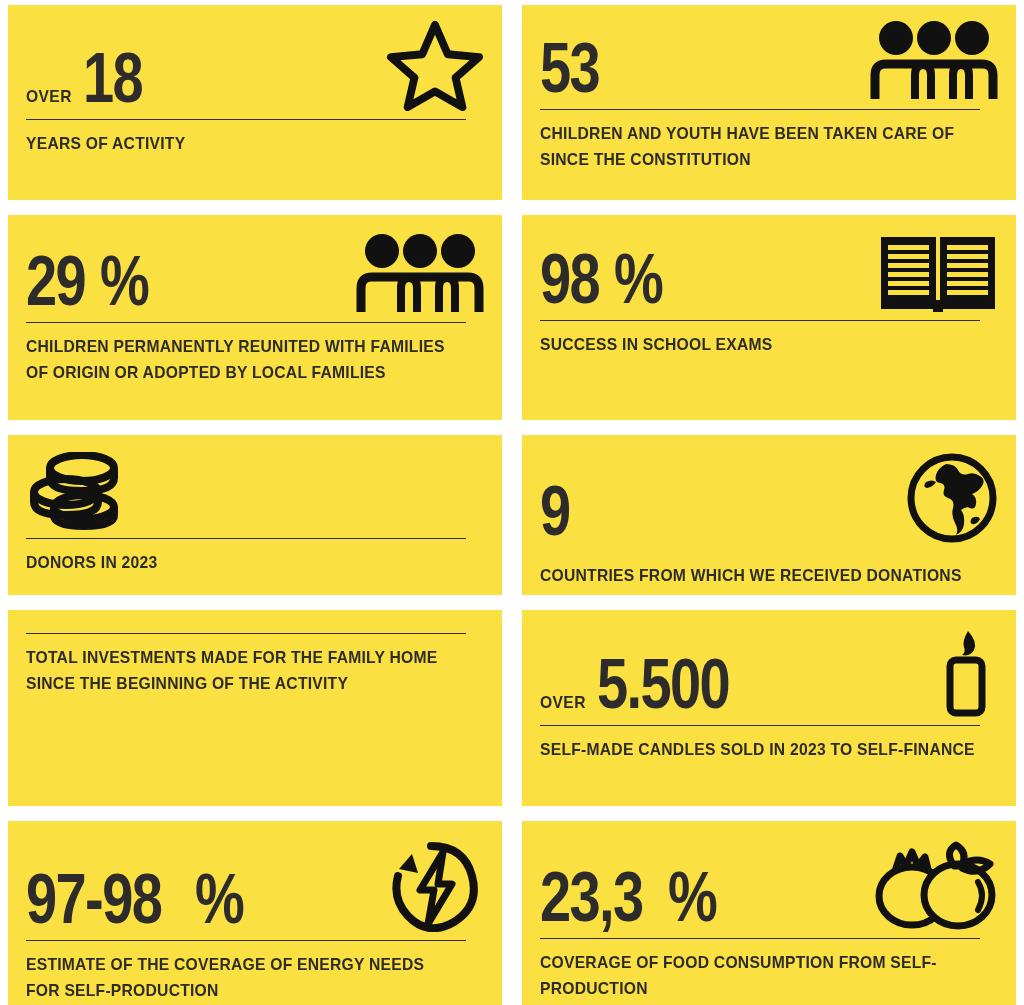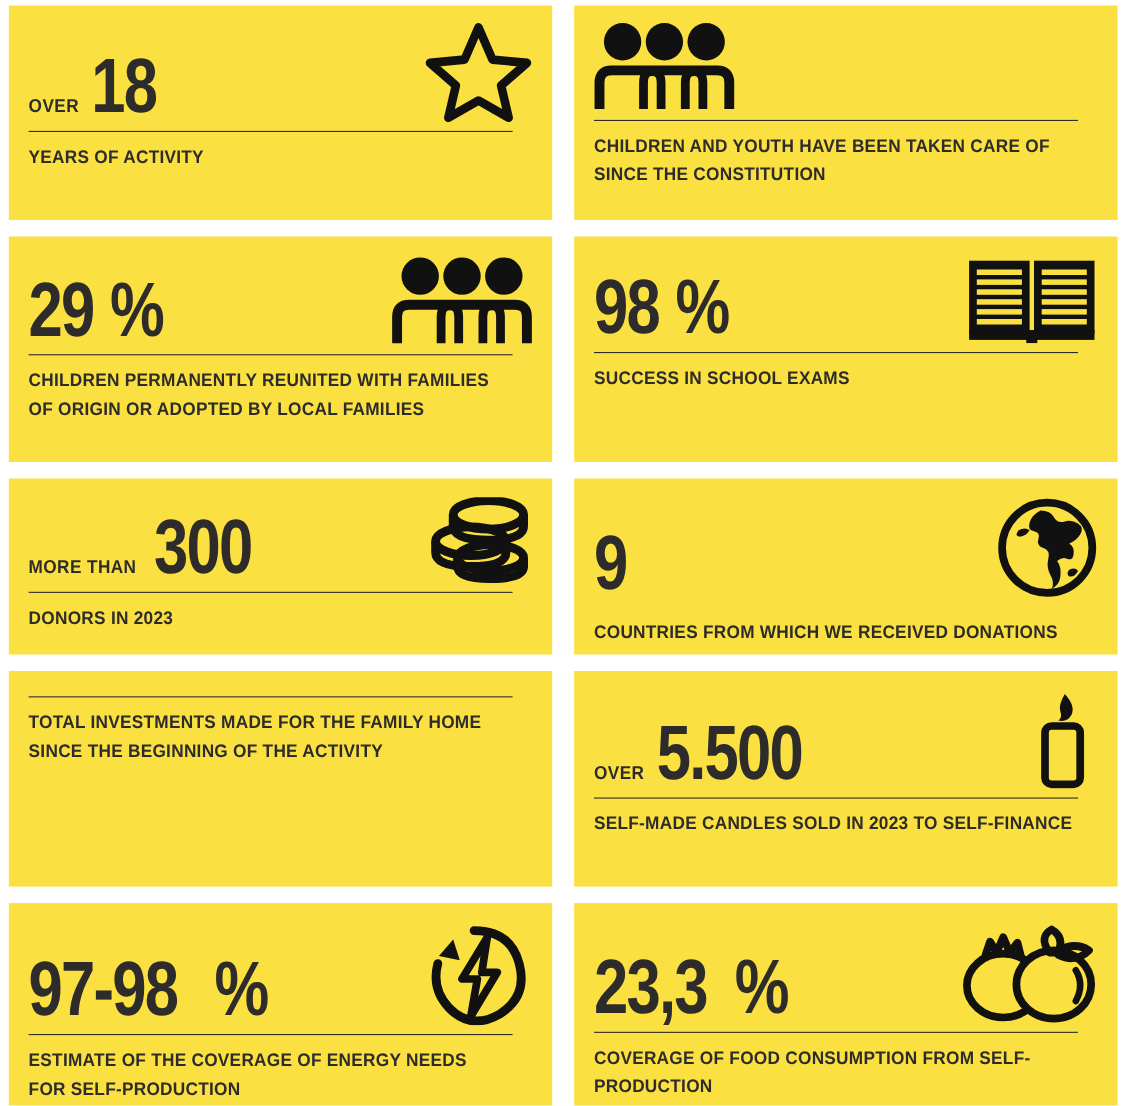--- a/index.html
+++ b/index.html
@@ -105,20 +105,23 @@
           <path d="M50 6 L63 36 L95 39 L71 60 L78 90 L50 74 L22 90 L29 60 L5 39 L37 36 Z" fill="none" stroke="#111111" stroke-width="8" stroke-linejoin="round" stroke-linecap="round"></path>
         </svg>
       </div>
     </div>
     <div class="divider"></div>
     <div class="desc">YEARS OF ACTIVITY</div>
   </div>
 
   <div class="card r1">
     <div class="top-row">
+      <div class="stat">
+        <span class="value">53</span>
+      </div>
       <div class="icon-wrap">
         <svg width="128" height="82" viewBox="0 0 128 82">
           <circle cx="26" cy="19" r="17" fill="#111111"></circle>
           <circle cx="64" cy="19" r="17" fill="#111111"></circle>
           <circle cx="102" cy="19" r="17" fill="#111111"></circle>
           <path d="M5 80 L5 56 Q5 45 16 45 L112 45 Q123 45 123 56 L123 80" fill="none" stroke="#111111" stroke-width="9" stroke-linecap="butt"></path>
           <path d="M45 80 L45 56 Q45 46 53 46 Q61 46 61 56 L61 80" fill="none" stroke="#111111" stroke-width="8"></path>
           <path d="M83 80 L83 56 Q83 46 91 46 Q99 46 99 56 L99 80" fill="none" stroke="#111111" stroke-width="8"></path>
         </svg>
       </div>
@@ -174,24 +177,20 @@
           <rect x="55" y="66" width="10" height="12" fill="#111111"></rect>
         </svg>
       </div>
     </div>
     <div class="divider"></div>
     <div class="desc">SUCCESS IN SCHOOL EXAMS</div>
   </div>
 
   <div class="card r3">
     <div class="top-row">
-      <div class="stat">
-        <span class="prefix">MORE THAN</span>
-        <span class="value">300</span>
-      </div>
       <div class="icon-wrap">
         <svg width="96" height="78" viewBox="0 0 96 78">
           <ellipse cx="56" cy="16" rx="32" ry="13" fill="none" stroke="#111111" stroke-width="8"></ellipse>
           <path d="M24 16 L24 26 Q24 39 56 39 Q88 39 88 26 L88 16" fill="none" stroke="#111111" stroke-width="8"></path>
           <ellipse cx="40" cy="40" rx="32" ry="13" fill="none" stroke="#111111" stroke-width="8"></ellipse>
           <path d="M8 40 L8 50 Q8 63 40 63 Q72 63 72 50 L72 40" fill="none" stroke="#111111" stroke-width="8"></path>
           <ellipse cx="58" cy="55" rx="30" ry="12" fill="none" stroke="#111111" stroke-width="8"></ellipse>
           <path d="M28 55 L28 63 Q28 74 58 74 Q88 74 88 63 L88 55" fill="none" stroke="#111111" stroke-width="8"></path>
         </svg>
       </div>

